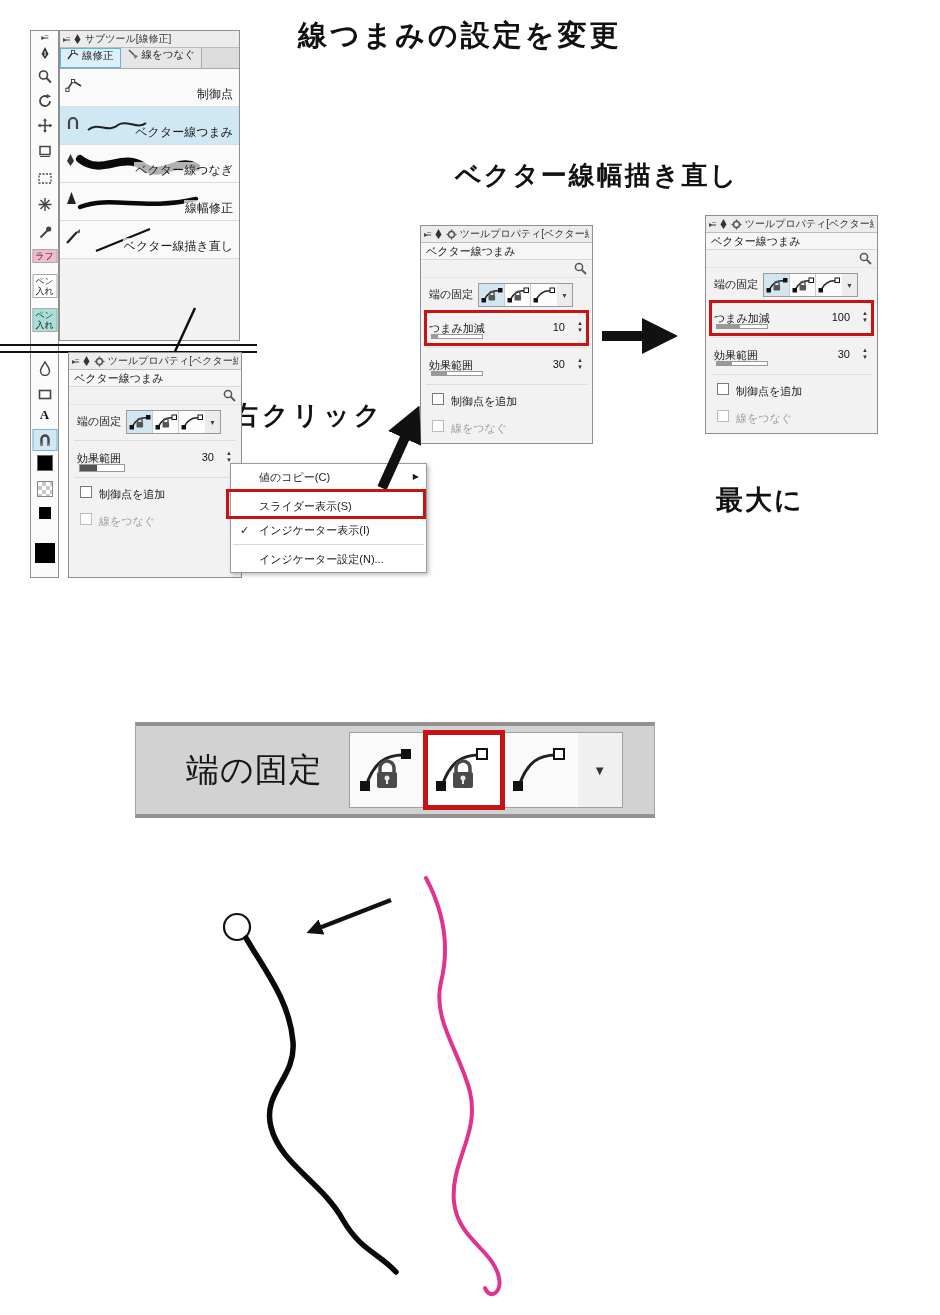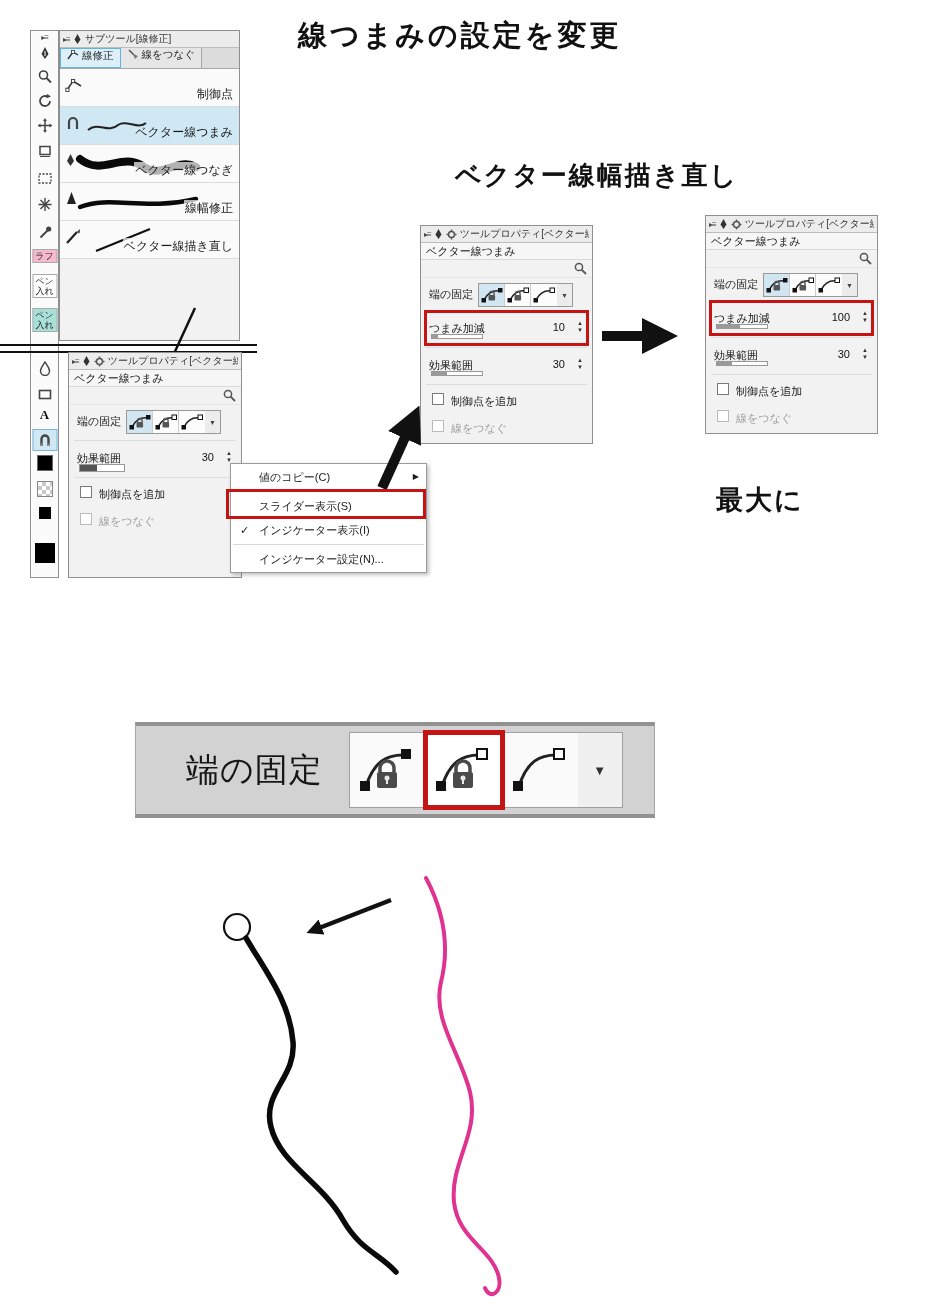--- a/index.html
+++ b/index.html
@@ -113,20 +113,21 @@
   <svg width="0" height="0" class="abs">
     <defs>
       <marker id="ah" viewBox="0 0 10 10" refX="5" refY="5" markerWidth="3.6" markerHeight="3.6" orient="auto-start-reverse">
         <path d="M0 0 L10 5 L0 10 Z" fill="#111"></path>
       </marker>
     </defs>
   </svg>
 
   <div id="main-title" class="abs serif">線つまみの設定を変更</div>
   <div id="slider-note" class="abs serif">ベクター線幅描き直し</div>
+  <div id="rightclick-note" class="abs serif">右クリック</div>
   <div id="max-note" class="abs serif">最大に</div>
 
   <div id="toolbar" class="abs">
     <span class="tbi tb-menu" style="top:2px">▸≡</span>
     <svg class="tbi" style="top:15px" width="11" height="14">
         <path d="M5.5 1 L9 8 L5.5 13 L2 8 Z" fill="#333"></path>
         <line x1="5.5" y1="5" x2="5.5" y2="10" stroke="#fff" stroke-width="1"></line>
       </svg>
     <svg class="tbi" style="top:38px" width="15" height="15">
         <circle cx="6" cy="6" r="4" fill="none" stroke="#444" stroke-width="1.6"></circle>

